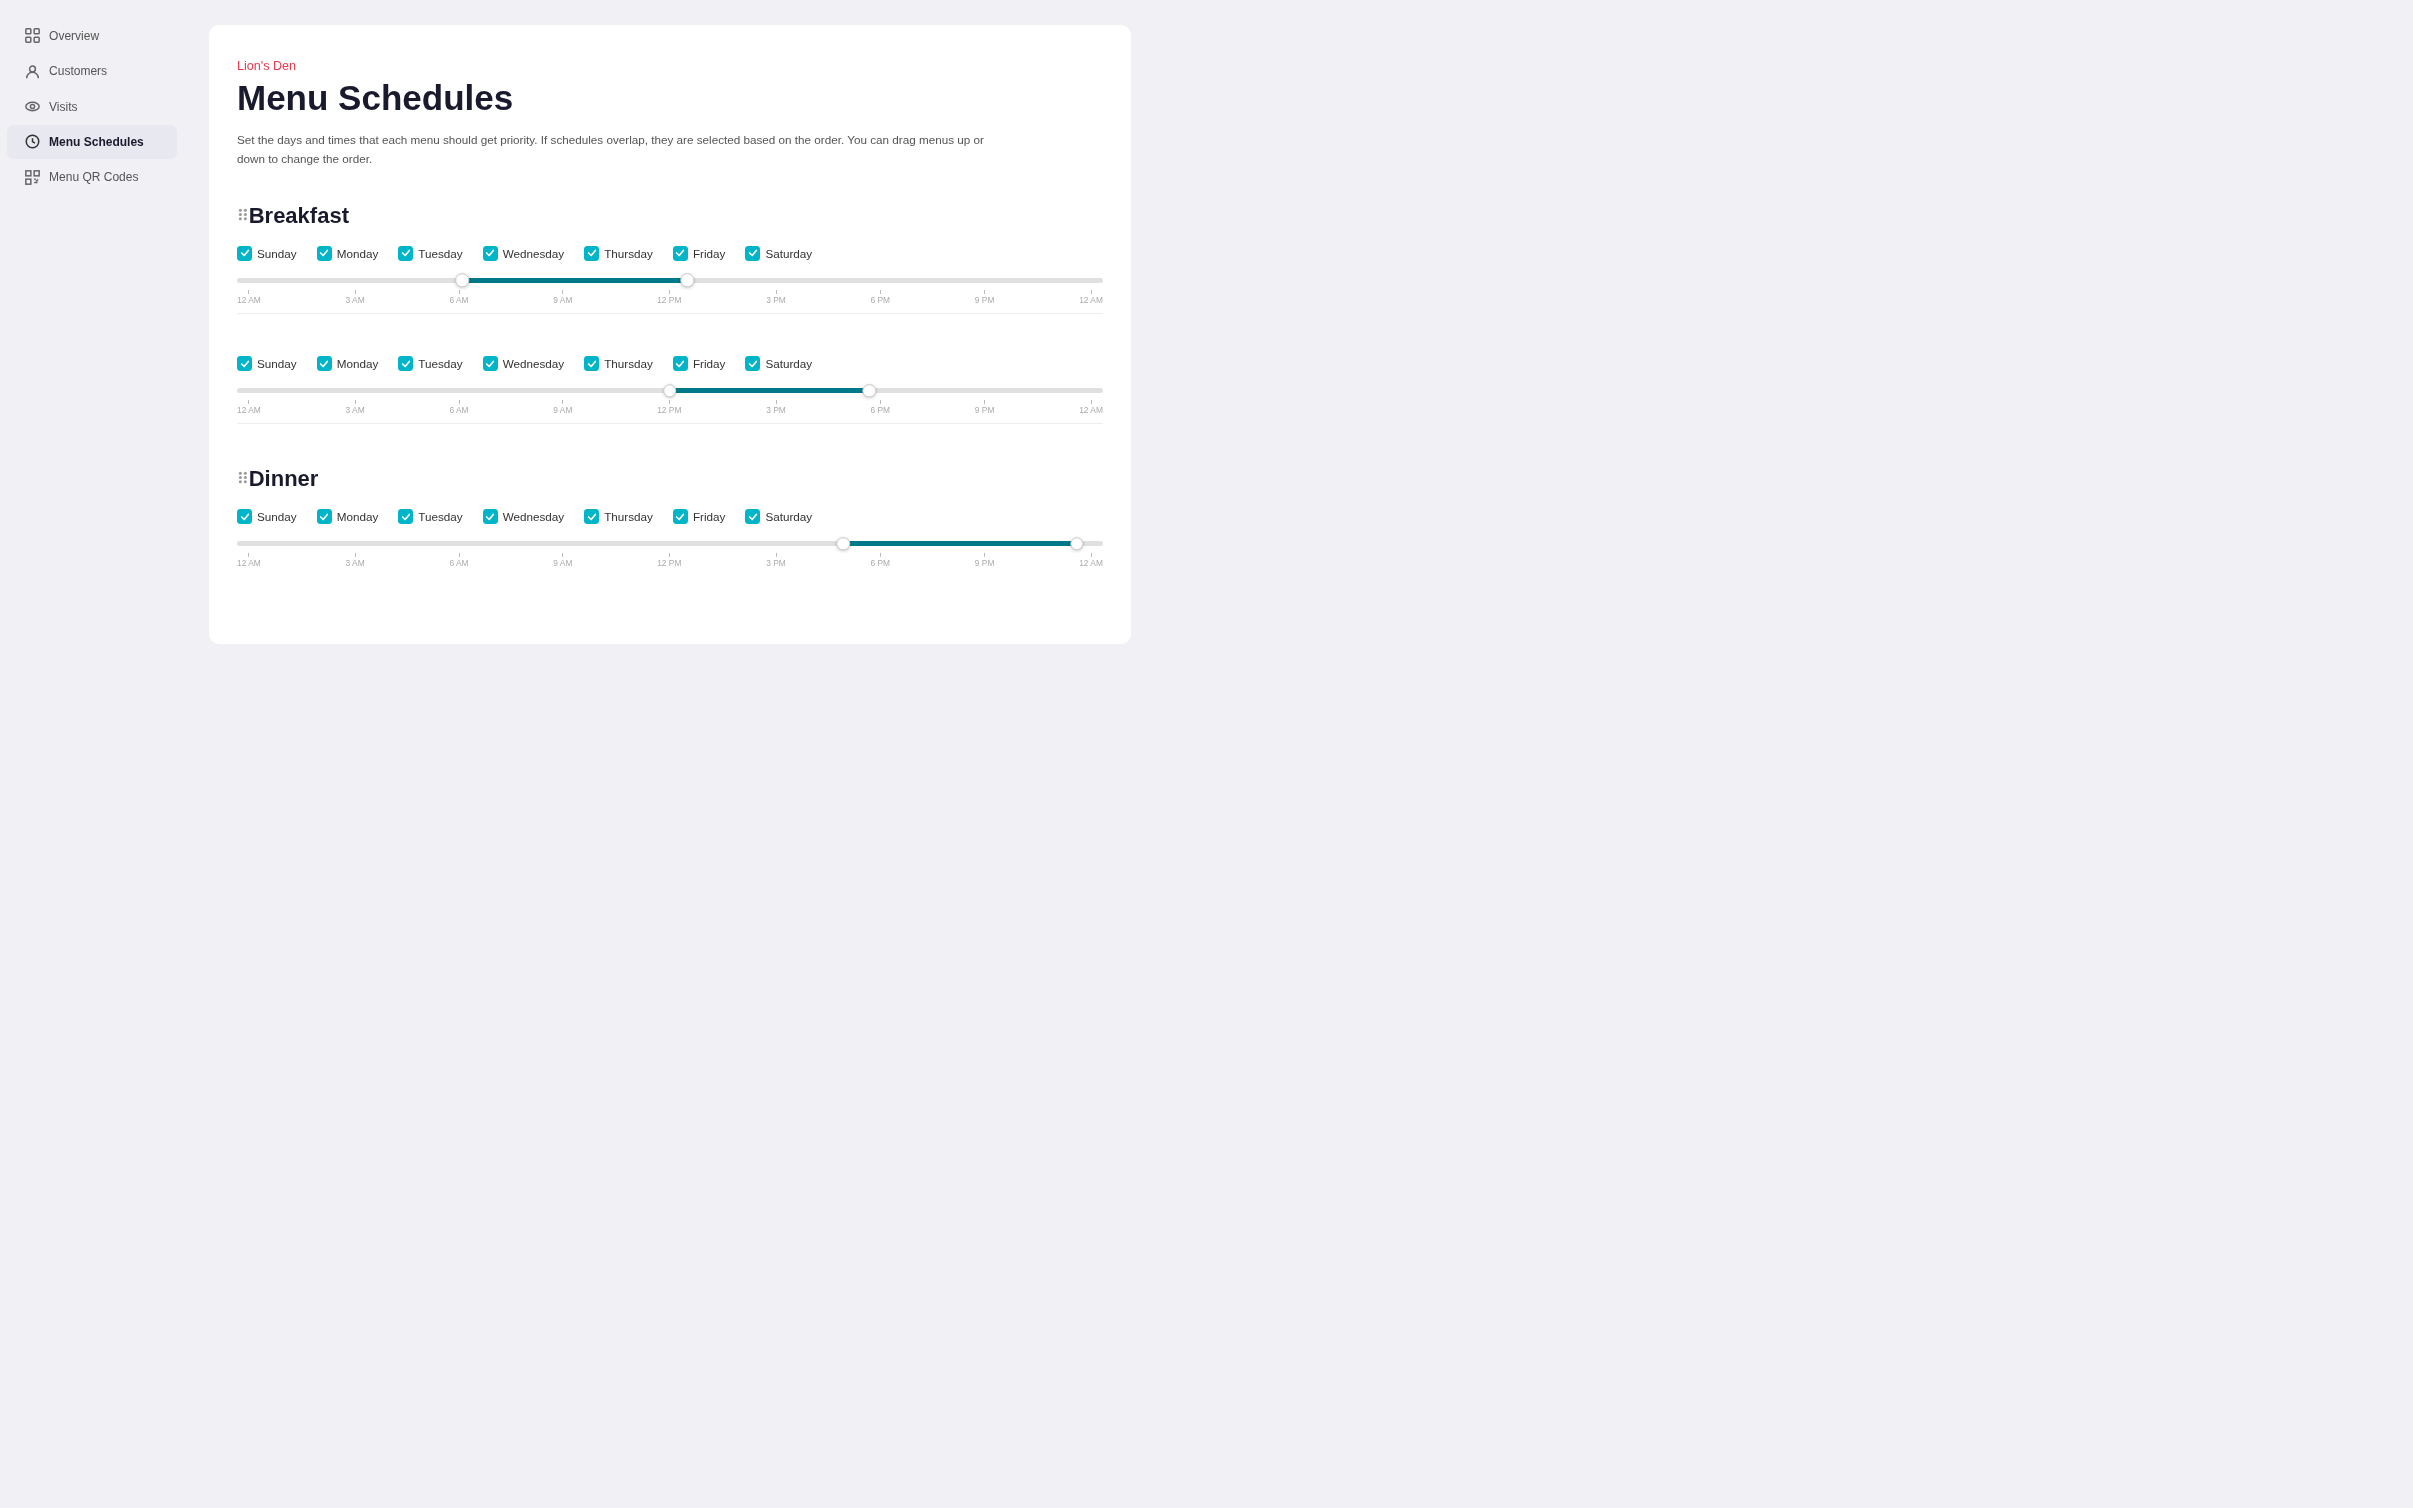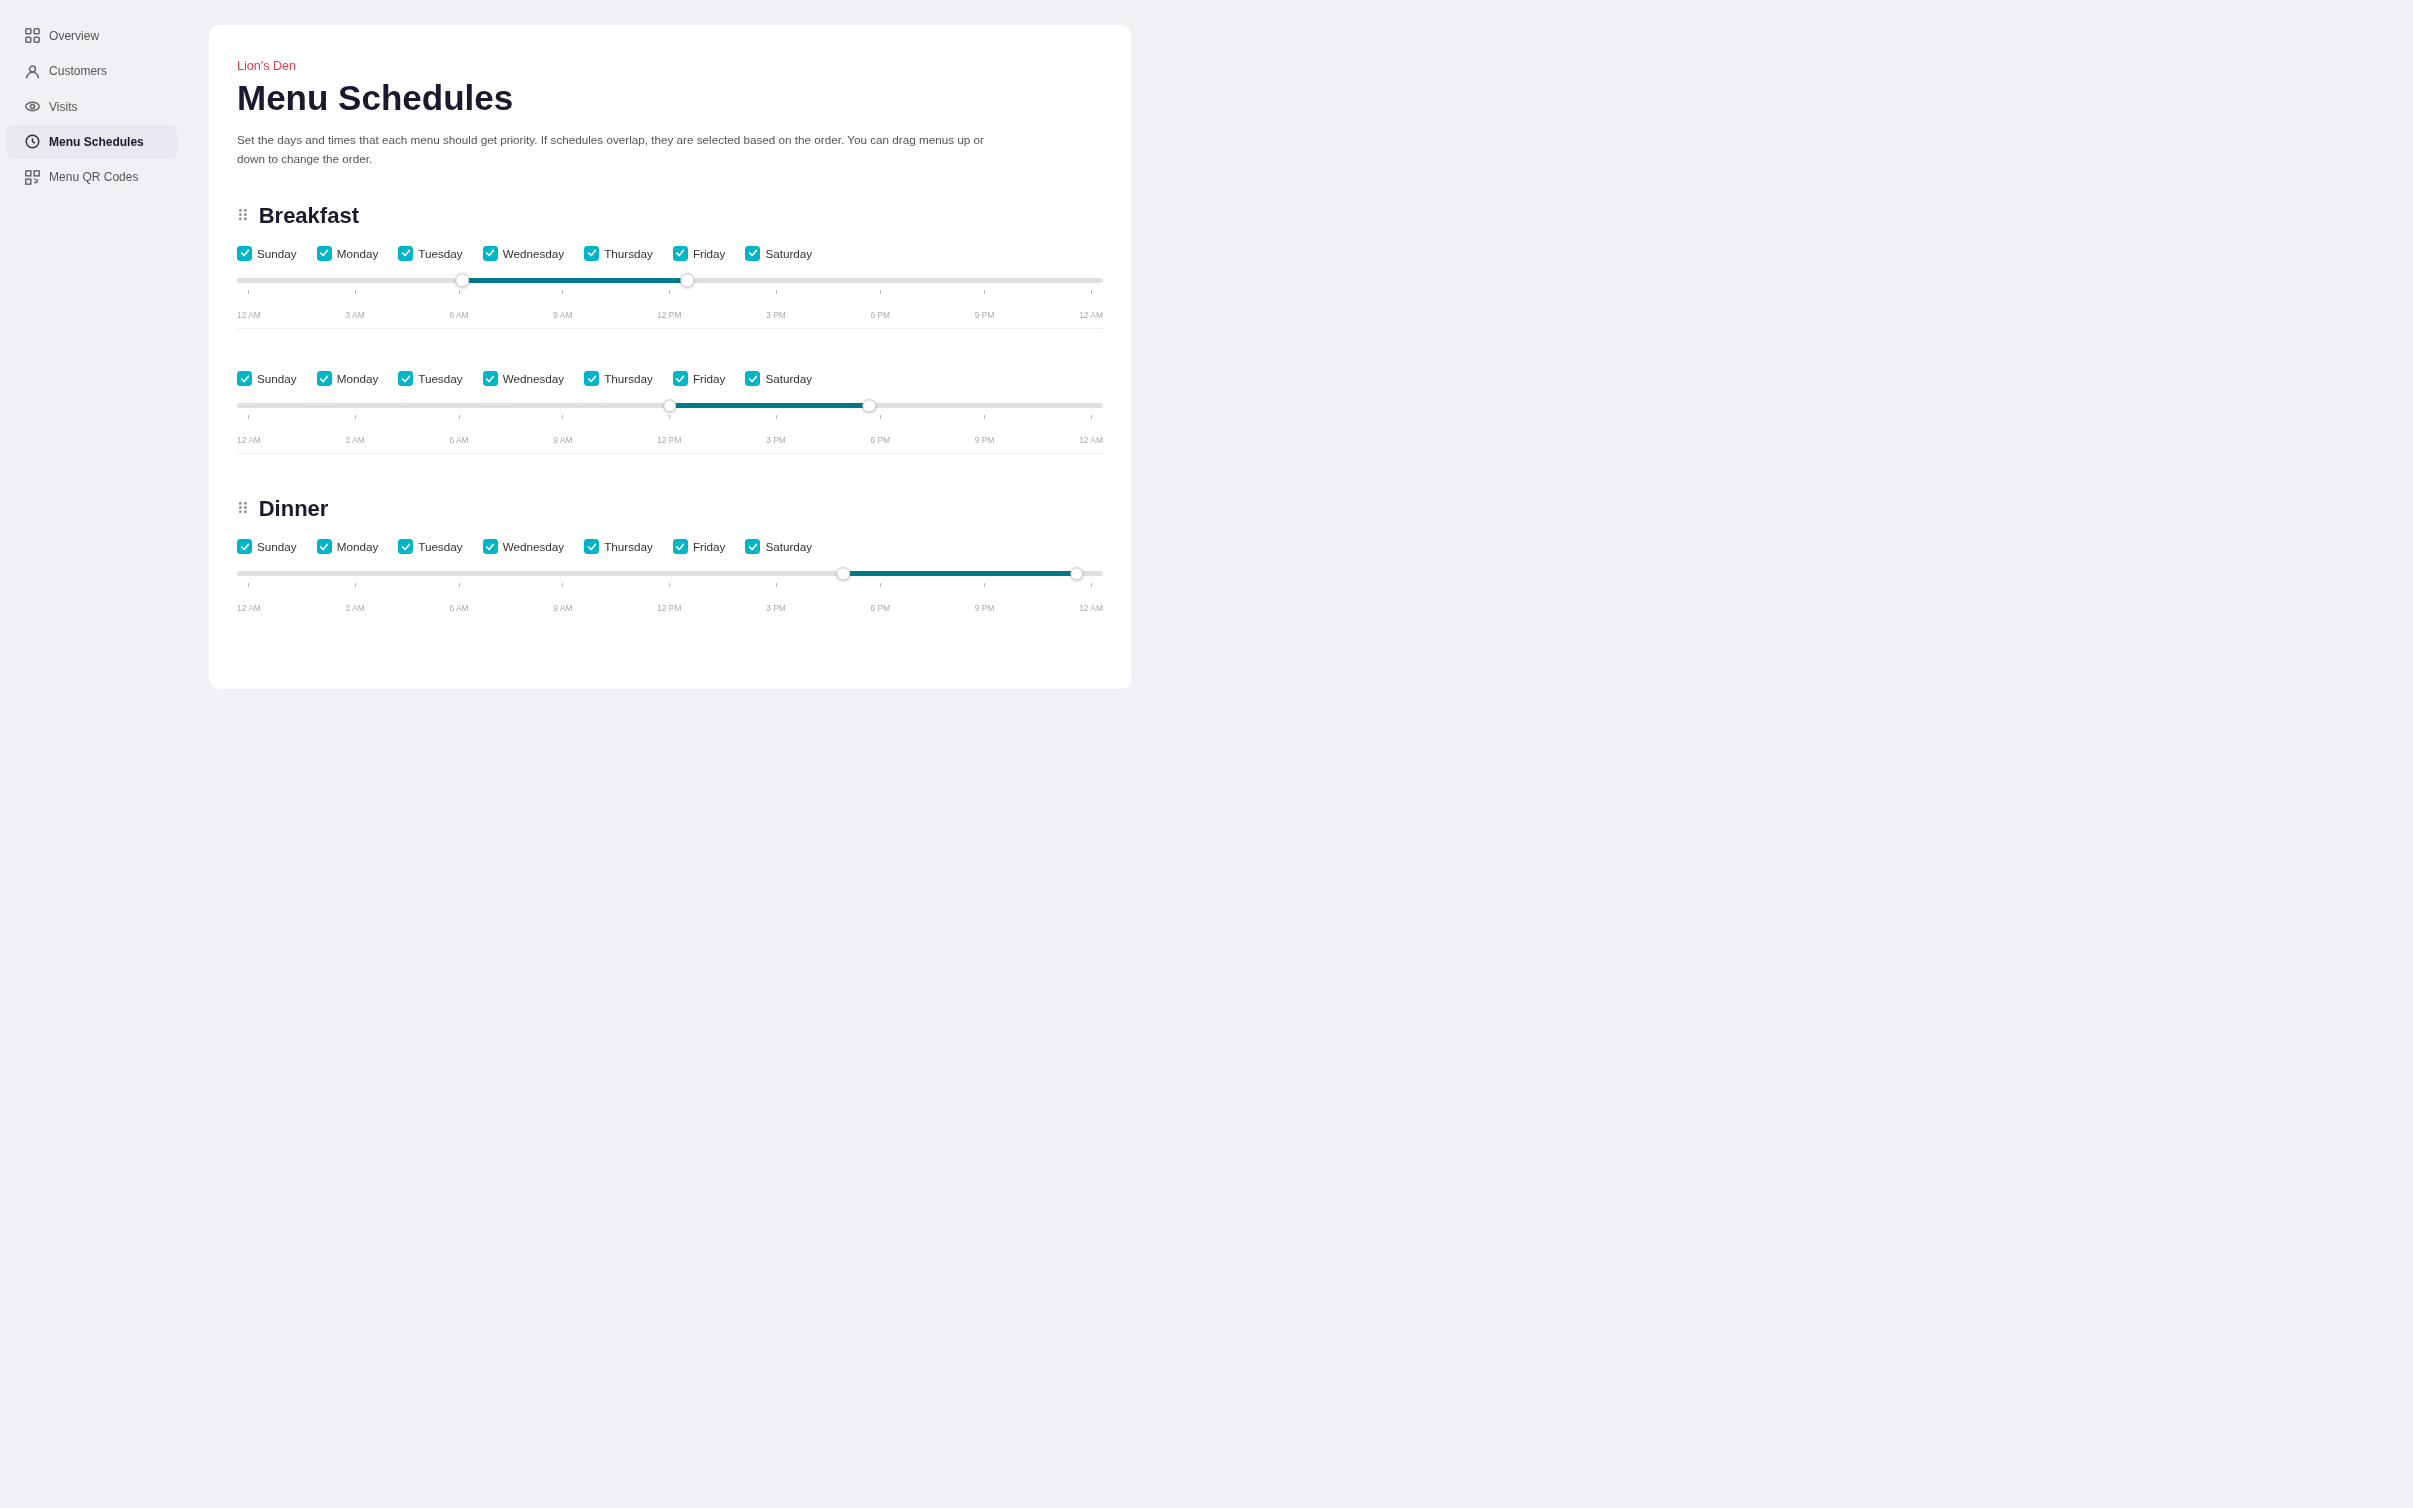--- a/index.html
+++ b/index.html
@@ -78,21 +78,20 @@
       margin-bottom: 34px;
     }
 
     
     .menu-section {
       margin-bottom: 42px;
     }
     .menu-header {
       display: flex;
       align-items: center;
-      gap: 10px;
       margin-bottom: 17px;
     }
     .drag-handle {
       color: #999;
       font-size: 15px;
       cursor: grab;
     }
     .menu-title {
       font-size: 22px;
       font-weight: 800;
@@ -176,21 +175,21 @@
       align-items: center;
     }
     .tick-bar {
       width: 0.8px;
       height: 4.2px;
       background: #bbb;
     }
     .tick-time {
       font-size: 8.4px;
       color: #aaa;
-      margin-top: 16px;
+      margin-top: 1px;
     }
 
     .divider {
       border: none;
       border-top: 0.8px solid #eee;
       margin: 8.4px 0 34px;
     }
   </style>
 </head>
 <body>

